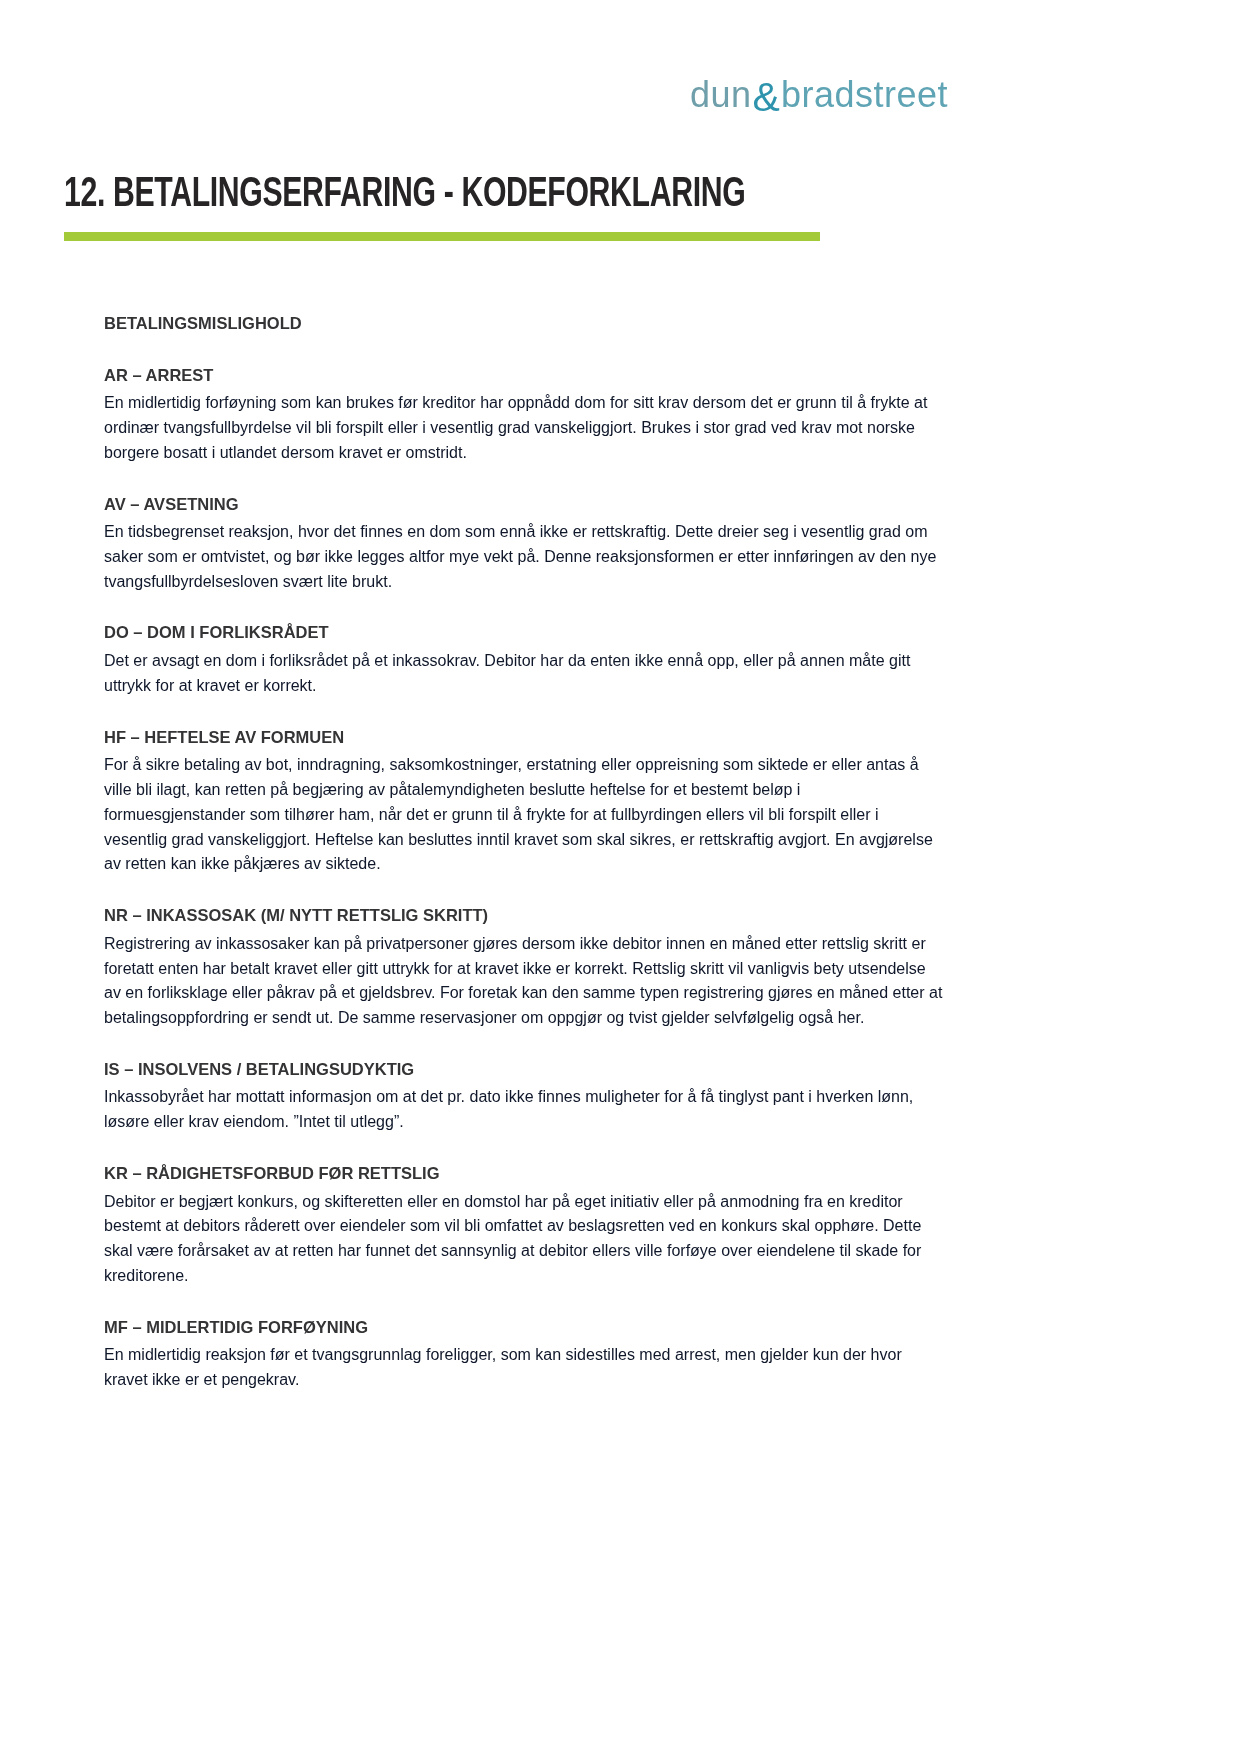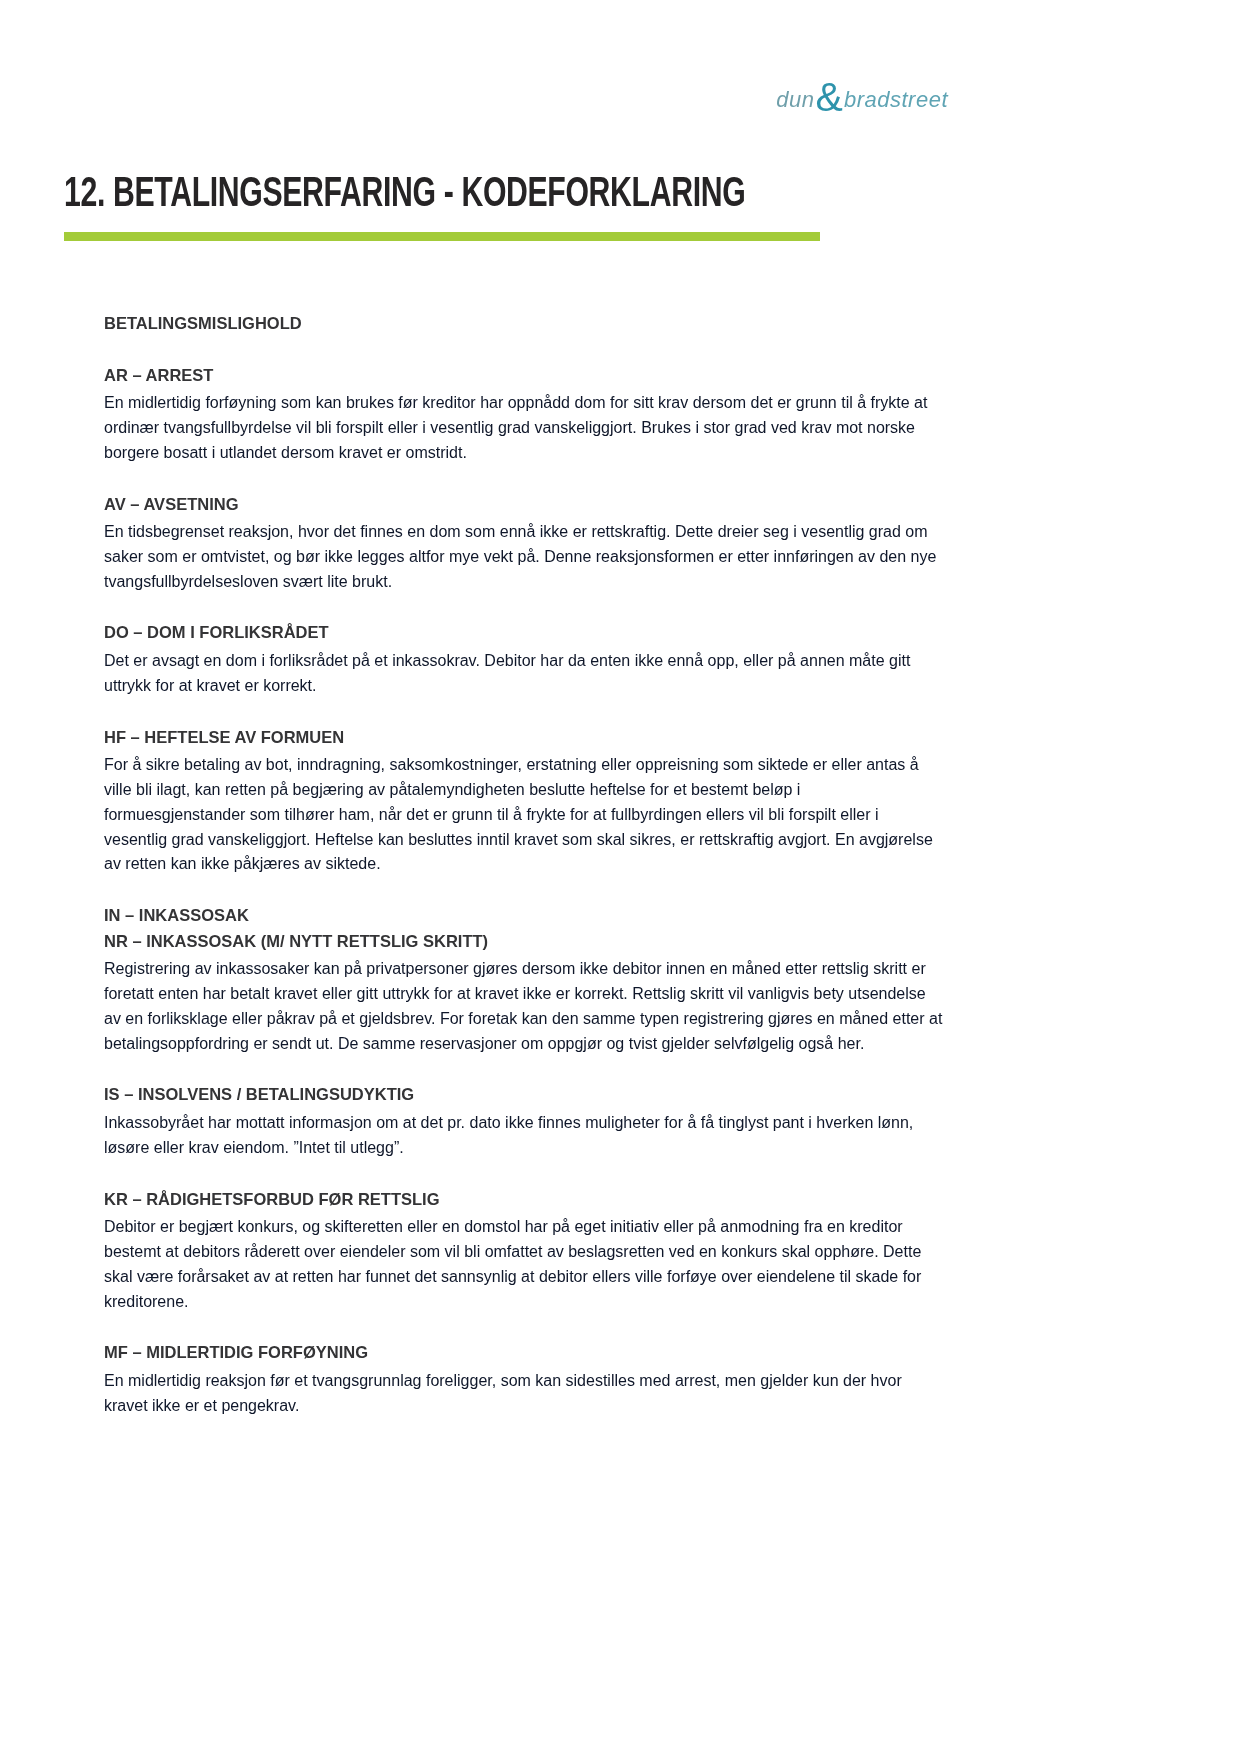--- a/index.html
+++ b/index.html
@@ -15,24 +15,23 @@
   }
   .logo {
     position:absolute;
     top:70px;
     left:64px;
     width:884px;
     text-align:right;
     white-space:nowrap;
   }
   .logo-word {
-    font-size:22px;
+    font-size:36px;
     letter-spacing:0.5px;
     color:#5fa4b4;
-    font-style:italic;
   }
   .logo-word.dun { color:#6f9faa; }
   .logo-amp {
     font-size:41px;
     font-weight:400;
     color:#2e93ac;
     display:inline-block;
     position:relative;
     top:4px;
     margin:0 1px;
@@ -117,21 +116,20 @@
         <h3>DO – DOM I FORLIKSRÅDET</h3>
         <p>Det er avsagt en dom i forliksrådet på et inkassokrav. Debitor har da enten ikke ennå opp, eller på annen måte gitt uttrykk for at kravet er korrekt.</p>
       </div>
 
       <div class="section">
         <h3>HF – HEFTELSE AV FORMUEN</h3>
         <p>For å sikre betaling av bot, inndragning, saksomkostninger, erstatning eller oppreisning som siktede er eller antas å ville bli ilagt, kan retten på begjæring av påtalemyndigheten beslutte heftelse for et bestemt beløp i formuesgjenstander som tilhører ham, når det er grunn til å frykte for at fullbyrdingen ellers vil bli forspilt eller i vesentlig grad vanskeliggjort. Heftelse kan besluttes inntil kravet som skal sikres, er rettskraftig avgjort. En avgjørelse av retten kan ikke påkjæres av siktede.</p>
       </div>
 
       <div class="section">
-        <h3>IN – INKASSOSAK</h3>
         <h3>NR – INKASSOSAK (M/ NYTT RETTSLIG SKRITT)</h3>
         <p>Registrering av inkassosaker kan på privatpersoner gjøres dersom ikke debitor innen en måned etter rettslig skritt er foretatt enten har betalt kravet eller gitt uttrykk for at kravet ikke er korrekt. Rettslig skritt vil vanligvis bety utsendelse av en forliksklage eller påkrav på et gjeldsbrev. For foretak kan den samme typen registrering gjøres en måned etter at betalingsoppfordring er sendt ut. De samme reservasjoner om oppgjør og tvist gjelder selvfølgelig også her.</p>
       </div>
 
       <div class="section">
         <h3>IS – INSOLVENS / BETALINGSUDYKTIG</h3>
         <p>Inkassobyrået har mottatt informasjon om at det pr. dato ikke finnes muligheter for å få tinglyst pant i hverken lønn, løsøre eller krav eiendom. ”Intet til utlegg”.</p>
       </div>
 
       <div class="section">

